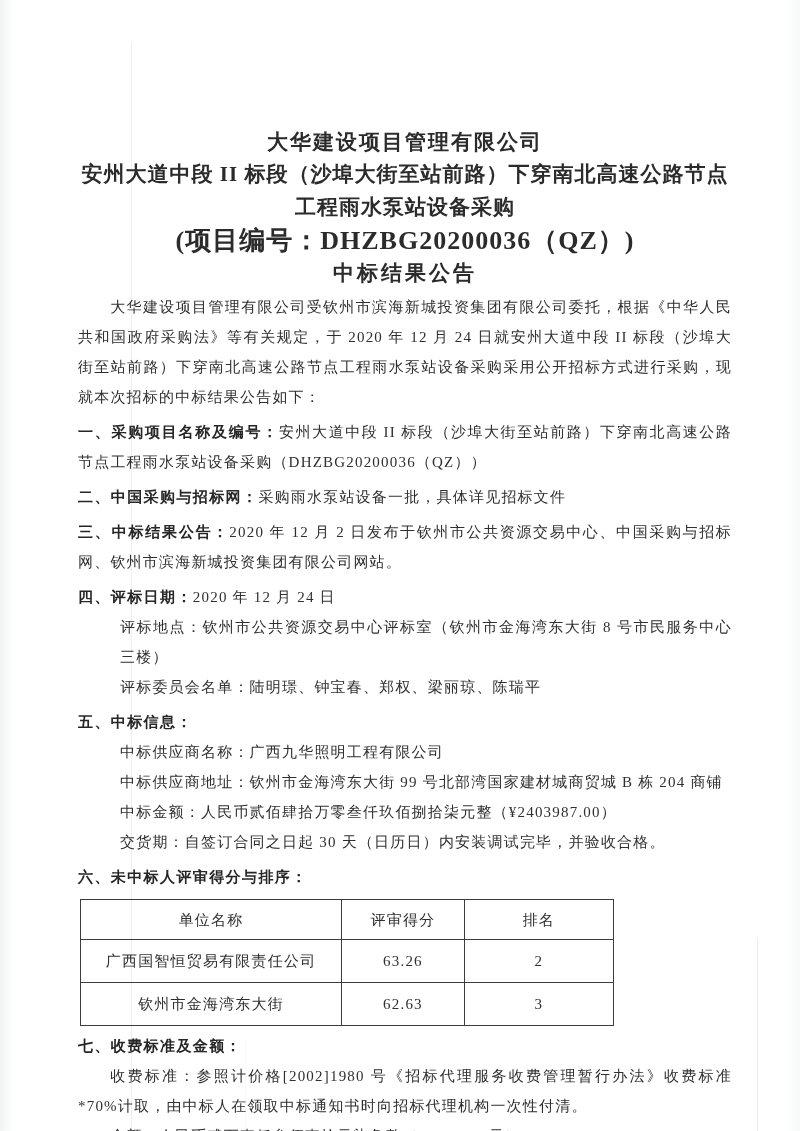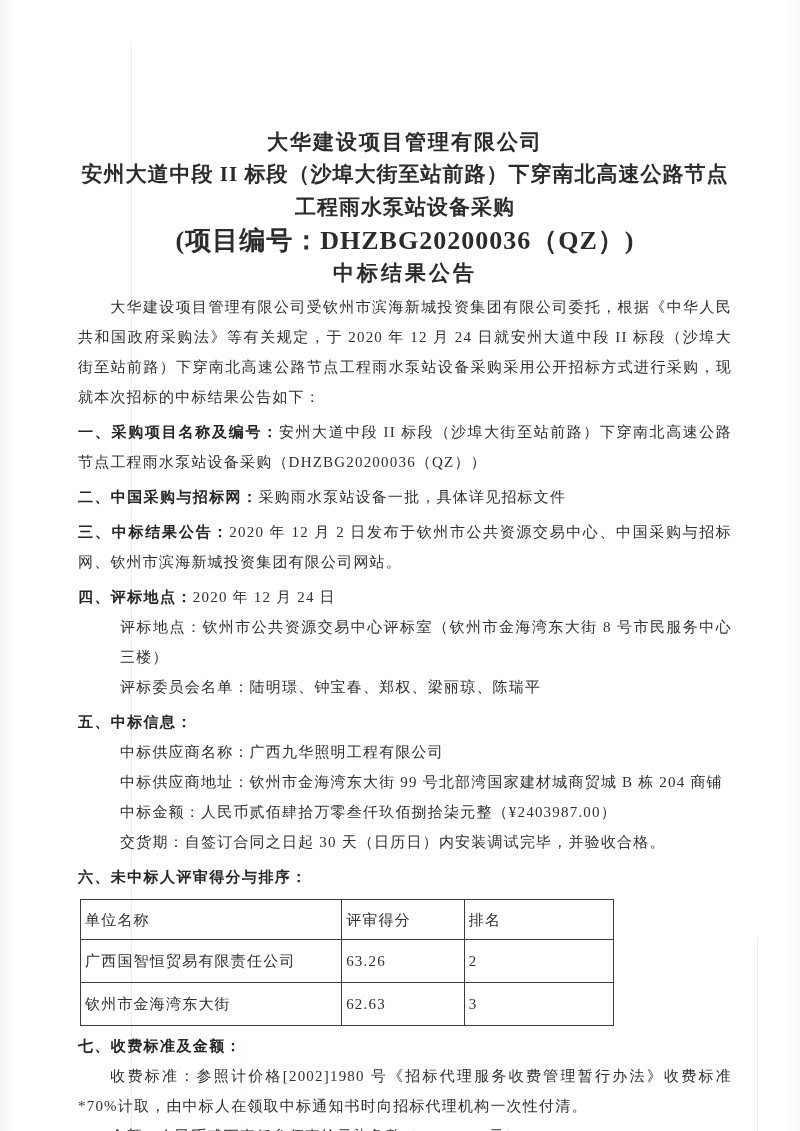--- a/index.html
+++ b/index.html
@@ -54,21 +54,21 @@
     width: 534px;
     margin: 7px 0 4px 2px;
     table-layout: fixed;
     font-size: 15px;
     letter-spacing: 1.2px;
   }
   table.results, table.results th, table.results td {
     border: 1.5px solid #3c3c3c;
   }
   table.results th, table.results td {
-    font-weight: 400; text-align: left; padding: 0 4px;
+    font-weight: 400; text-align: center; padding: 0 4px;
   }
   table.results th { height: 39px; }
   table.results td { height: 42px; }
   col.c1 { width: 49%; } col.c2 { width: 23%; } col.c3 { width: 28%; }
   .num { font-family: "Liberation Serif", "DejaVu Serif", serif; }
 </style>
 </head>
 <body>
 
 <div class="page">
@@ -88,21 +88,21 @@
     <div class="bodytext">
 
       <p class="para indent2 intro">大华建设项目管理有限公司受钦州市滨海新城投资集团有限公司委托，根据《中华人民共和国政府采购法》等有关规定，于 2020 年 12 月 24 日就安州大道中段 II 标段（沙埠大街至站前路）下穿南北高速公路节点工程雨水泵站设备采购采用公开招标方式进行采购，现就本次招标的中标结果公告如下：</p>
 
       <p class="para section"><span class="sec-label">一、采购项目名称及编号：</span><span>安州大道中段 II 标段（沙埠大街至站前路）下穿南北高速公路节点工程雨水泵站设备采购（DHZBG20200036（QZ））</span></p>
 
       <p class="para section"><span class="sec-label">二、中国采购与招标网：</span><span>采购雨水泵站设备一批，具体详见招标文件</span></p>
 
       <p class="para section"><span class="sec-label">三、中标结果公告：</span><span>2020 年 12 月 2 日发布于钦州市公共资源交易中心、中国采购与招标网、钦州市滨海新城投资集团有限公司网站。</span></p>
 
-      <p class="para section"><span class="sec-label">四、评标地点：</span><span>2020 年 12 月 24 日</span></p>
+      <p class="para section"><span class="sec-label">四、评标日期：</span><span>2020 年 12 月 24 日</span></p>
       <p class="para sub">评标地点：钦州市公共资源交易中心评标室（钦州市金海湾东大街 8 号市民服务中心三楼）</p>
       <p class="para sub">评标委员会名单：陆明璟、钟宝春、郑权、梁丽琼、陈瑞平</p>
 
       <p class="para section"><span class="sec-label">五、中标信息：</span></p>
       <p class="para sub">中标供应商名称：广西九华照明工程有限公司</p>
       <p class="para sub">中标供应商地址：钦州市金海湾东大街 99 号北部湾国家建材城商贸城 B 栋 204 商铺</p>
       <p class="para sub">中标金额：人民币贰佰肆拾万零叁仟玖佰捌拾柒元整（¥2403987.00）</p>
       <p class="para sub">交货期：自签订合同之日起 30 天（日历日）内安装调试完毕，并验收合格。</p>
 
       <p class="para section"><span class="sec-label">六、未中标人评审得分与排序：</span></p>

